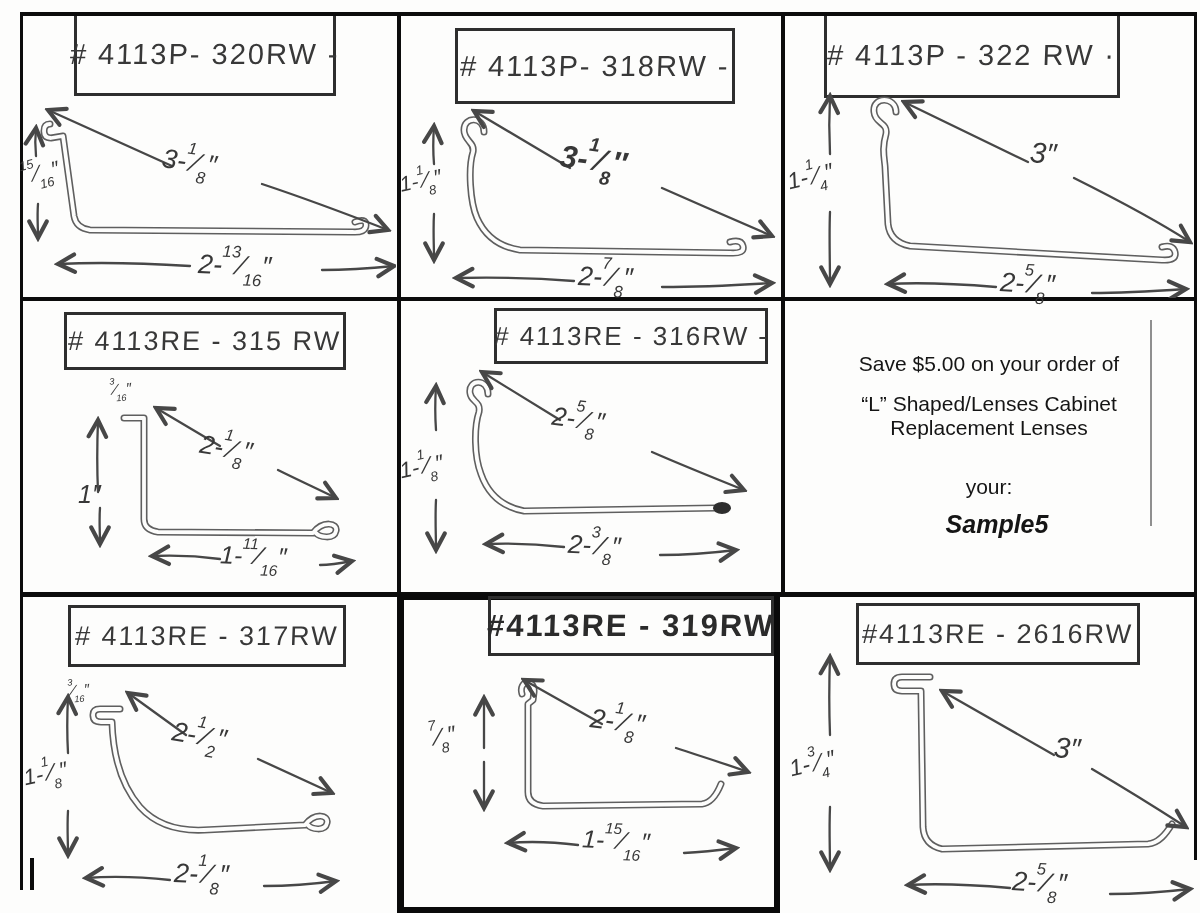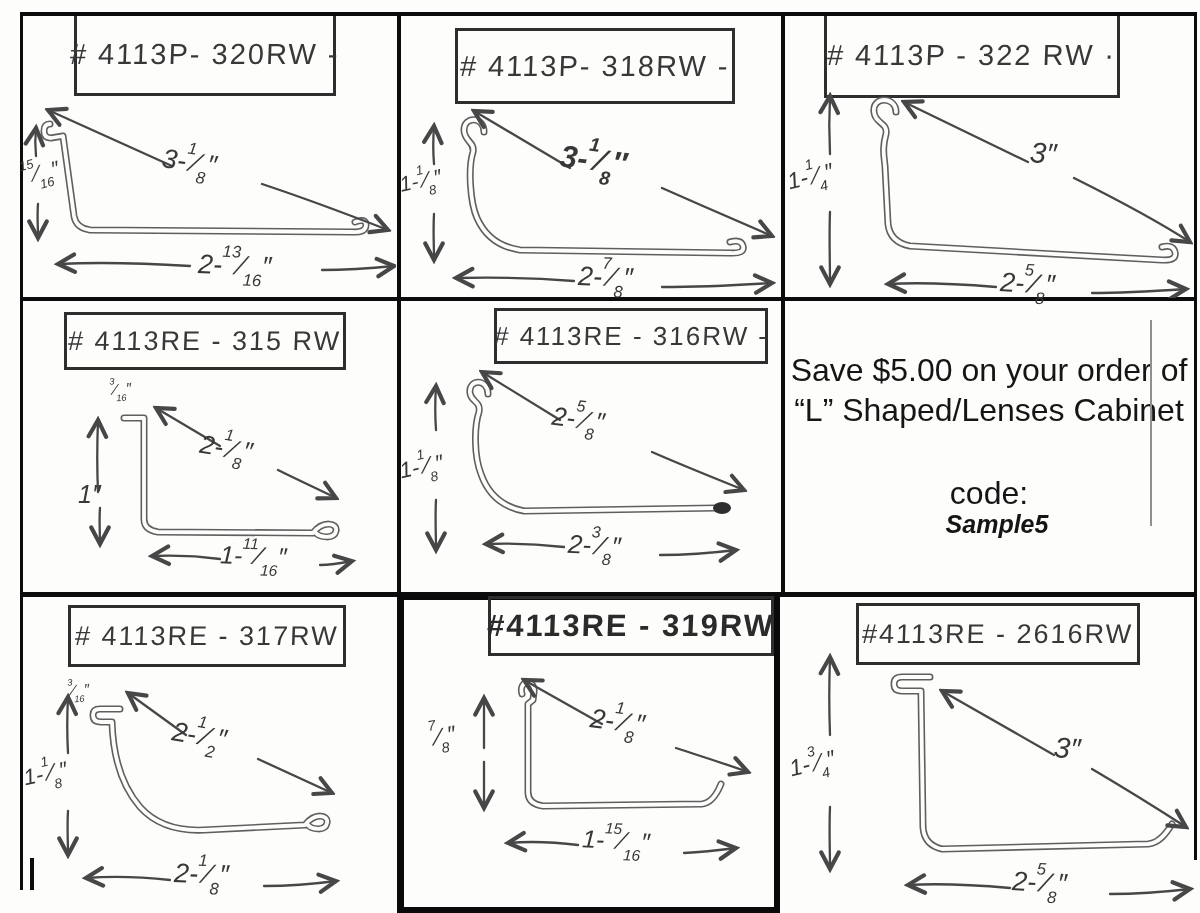--- a/index.html
+++ b/index.html
@@ -15,21 +15,21 @@
   .smlab{position:absolute;font-style:italic;font-size:15px;white-space:nowrap;}
   .draw{position:absolute;left:0;top:0;width:100%;height:100%;}
   .tube{fill:none;stroke:#5f5f5f;stroke-width:7;stroke-linecap:round;stroke-linejoin:round;}
   .tube-inner{fill:none;stroke:#fdfdfc;stroke-width:3.8;stroke-linecap:round;stroke-linejoin:round;}
   .dim{fill:none;stroke:#474747;stroke-width:2.3;stroke-linecap:round;}
   .fr sup{font-size:.62em;position:relative;top:-.42em;}
   .fr sub{font-size:.62em;position:relative;top:.28em;}
   .fr .sl{margin:0 -1px;}
   
   .promo{position:absolute;color:#151515;text-align:center;}
-  .promo .pl{position:absolute;left:0;width:100%;font-size:32px;}
+  .promo .pl{position:absolute;left:0;width:100%;font-size:21px;}
   .promo .code{position:absolute;left:8px;width:100%;font-size:25px;font-weight:bold;font-style:italic;}
   .heavy{position:absolute;border:6px solid #0a0a0a;box-sizing:border-box;background:transparent;}
   .artifact{position:absolute;background:#8f8f8f;}
 </style>
 </head>
 <body>
 
 <svg width="0" height="0" style="position:absolute" aria-hidden="true">
   <defs>
     <marker id="ah" viewBox="0 0 10 10" refX="8.4" refY="5" markerWidth="10" markerHeight="10" orient="auto-start-reverse">
@@ -153,21 +153,22 @@
       </g>
     </svg>
     <span class="hw dimlab" style="left:0px;top:154px;font-size:22px;transform:rotate(-12deg)">1-<span class="fr"><sup>1</sup><span class="sl">⁄</span><sub>8</sub></span>″</span>
     <span class="hw dimlab" style="left:152px;top:96px;font-size:26px;transform:rotate(7deg)">2-<span class="fr"><sup>5</sup><span class="sl">⁄</span><sub>8</sub></span>″</span>
     <span class="hw dimlab" style="left:168px;top:224px;font-size:26px;transform:rotate(3deg)">2-<span class="fr"><sup>3</sup><span class="sl">⁄</span><sub>8</sub></span>″</span>
   </div>
 
   <div class="cell promo" style="left:784px;top:304px;width:410px;height:287px">
     <div class="pl" style="top:48px">Save $5.00 on your order of</div>
     <div class="pl" style="top:88px">“L” Shaped/Lenses Cabinet</div>
-    <div class="pl" style="top:171px">code:</div>
+    <div class="pl" style="top:112px">Replacement Lenses</div>
+    <div class="pl" style="top:171px">your:</div>
     <div class="code" style="top:206px">Sample5</div>
     <div class="artifact" style="left:366px;top:16px;width:2px;height:206px"></div>
   </div>
 
   <div class="cell" style="left:22px;top:597px;width:374px;height:311px">
     <div class="partbox" style="left:46px;top:8px;width:278px;height:62px">
       <span class="hw partnum" style="font-size:27px"># 4113RE - 317RW</span>
     </div>
     <svg class="draw" viewBox="0 0 374 311">
       <path class="tube" d="M98,112 L78,112 Q71,112 71,118 Q71,125 79,125 L90,125 C91,158 99,188 118,210 C136,230 160,234 182,233 L283,228 C293,215 307,218 305,226 C303,235 289,232 286,228"></path>

